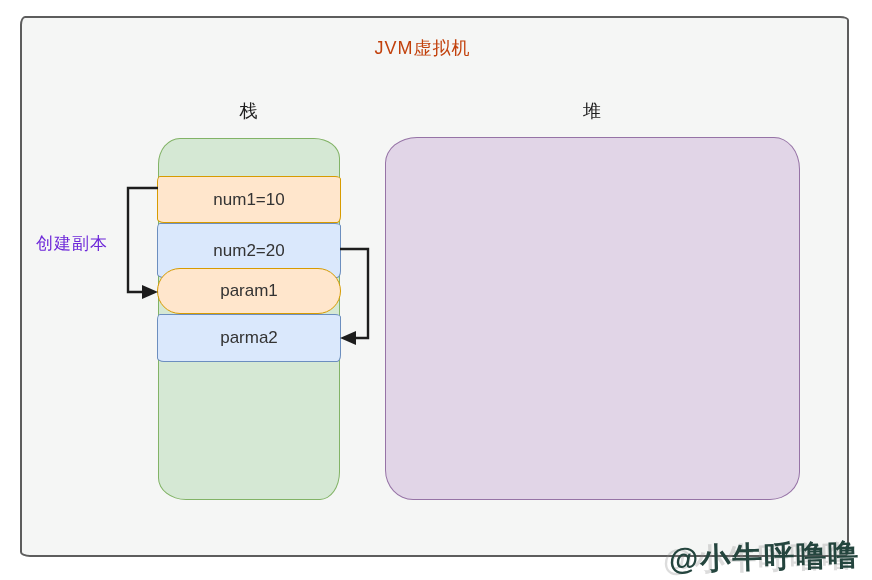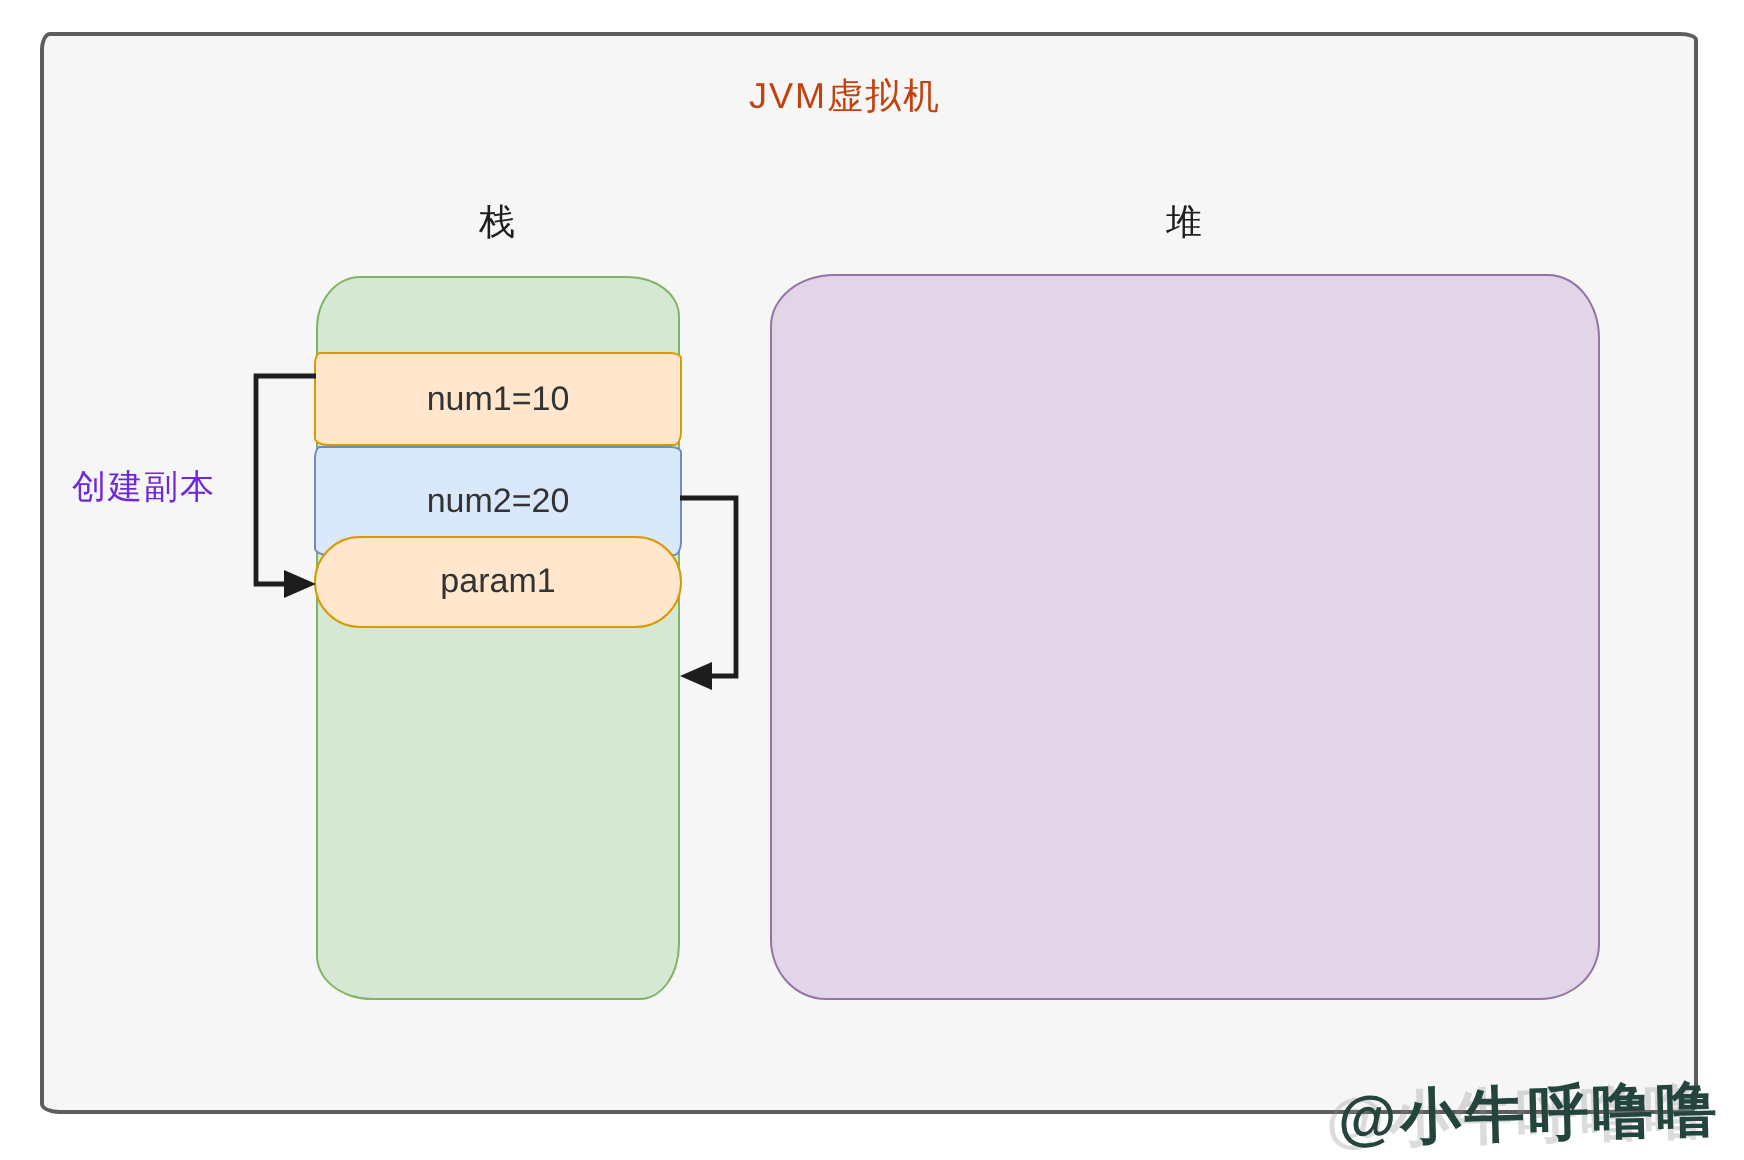--- a/index.html
+++ b/index.html
@@ -138,20 +138,23 @@
 
   <div class="stack-row row-1 row-orange">
     <span>num1=10</span>
   </div>
   <div class="stack-row row-2 row-blue">
     <span>num2=20</span>
   </div>
   <div class="stack-row row-3 row-orange">
     <span>param1</span>
   </div>
+  <div class="stack-row row-4 row-blue">
+    <span>parma2</span>
+  </div>
 
   <div class="annotation">创建副本</div>
 
   <svg class="arrows" viewBox="0 0 872 580" xmlns="http://www.w3.org/2000/svg">
 
     <g>
       <polyline points="158,188 128,188 128,292 142,292" fill="none" stroke="#1d1d1d" stroke-width="2.4"></polyline>
       <polygon points="158,292 142,285 142,299" fill="#1d1d1d"></polygon>
     </g>
 

